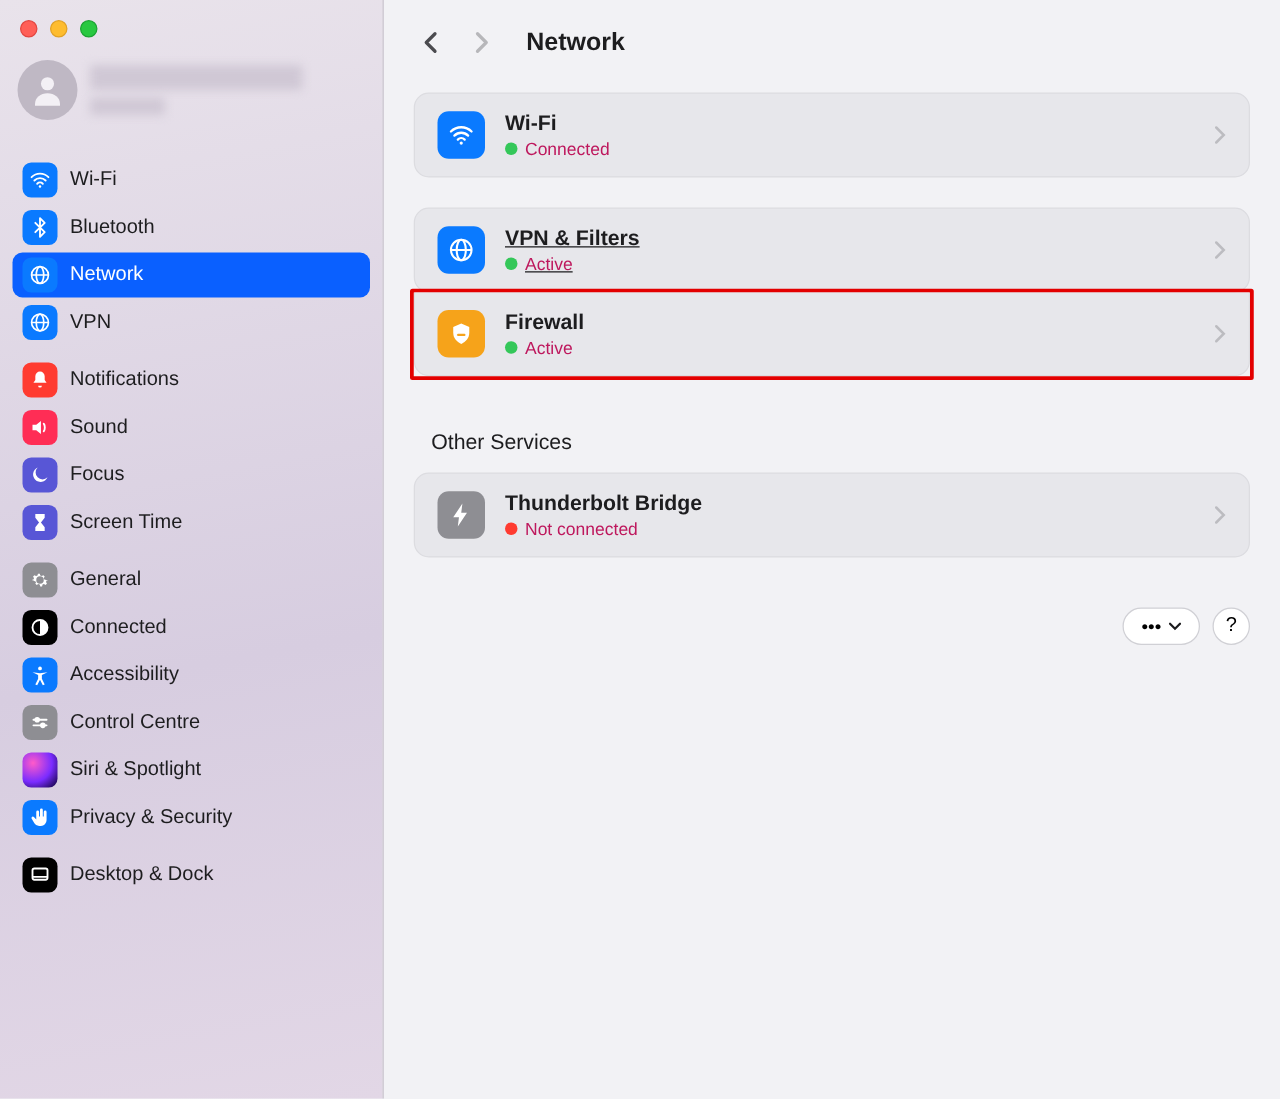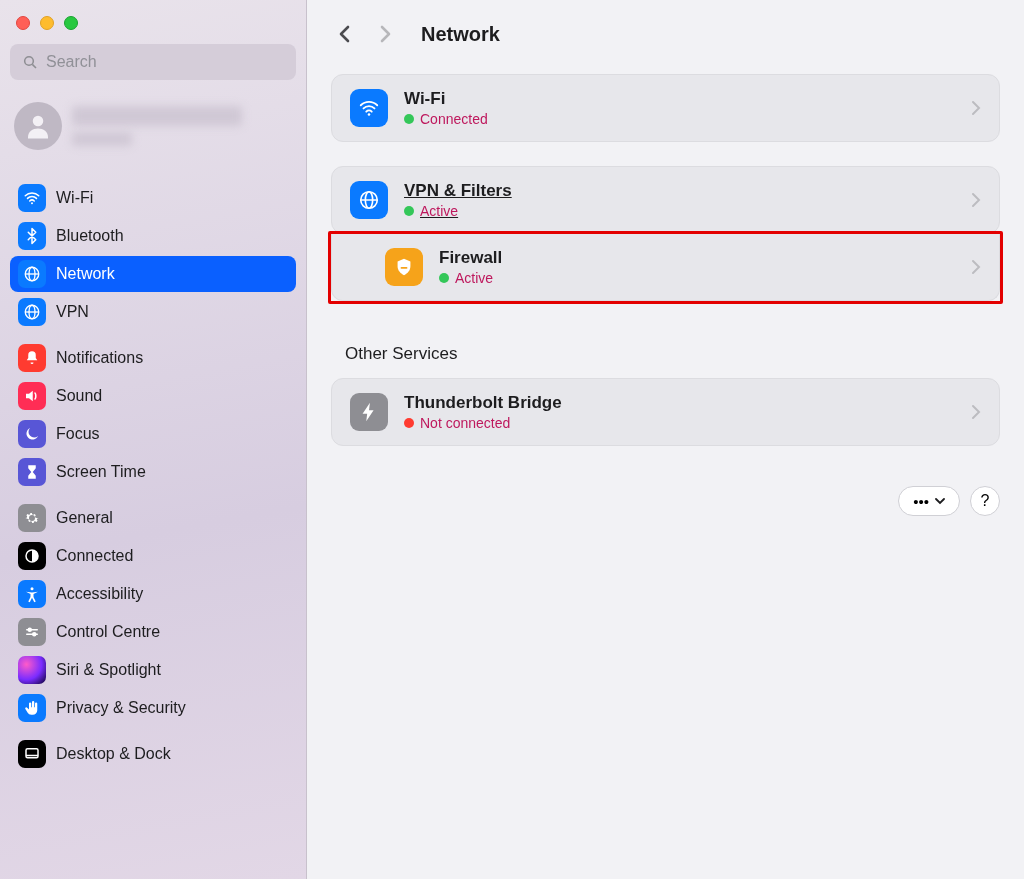--- a/index.html
+++ b/index.html
@@ -175,27 +175,20 @@
 <body>
 
 <aside class="sidebar">
 
   <div class="traffic-lights">
     <div class="tl red"></div>
     <div class="tl yellow"></div>
     <div class="tl green"></div>
   </div>
 
-  <div class="search-box">
-    <svg class="search-icon" viewBox="0 0 24 24" fill="none" stroke="#8e8e93" stroke-width="2.3">
-        <circle cx="10.5" cy="10.5" r="6.5"></circle>
-        <line x1="15.5" y1="15.5" x2="21" y2="21"></line>
-      </svg>
-    <input type="text" placeholder="Search" style="">
-  </div>
 
   <div class="user-row">
     <div class="avatar">
       <svg viewBox="0 0 24 24" fill="#f3f0f5">
           <circle cx="12" cy="8" r="4.2"></circle>
           <path d="M4 21c0-4.4 3.6-7 8-7s8 2.6 8 7v1H4v-1z"></path>
         </svg>
     </div>
     <div class="user-text">
       <div class="redact top"></div>
@@ -402,21 +395,21 @@
           <span>Active</span>
         </span>
       </div>
       <svg class="chev" viewBox="0 0 10 16" fill="none" stroke="#6e6e73" stroke-width="2" stroke-linecap="round">
           <polyline points="2,2 8,8 2,14"></polyline>
         </svg>
     </div>
   </div>
 
   <div class="highlight-box" style="margin-bottom:36px;">
-    <div class="row-group" style="border-top-left-radius:0;border-top-right-radius:0;border-top:none;padding-left:35px;">
+    <div class="row-group" style="border-top-left-radius:0;border-top-right-radius:0;border-top:none;">
       <div class="row">
         <span class="row-icon ri-orange">
           <svg viewBox="0 0 24 24" fill="#fff">
               <path d="M12 3l7 3v5c0 5-3 8-7 10-4-2-7-5-7-10V6l7-3z"></path>
               <path d="M9 12l-1 1 1 1h6l1-1-1-1H9z" fill="#f6a31a"></path>
             </svg>
         </span>
         <div class="row-text">
           <span class="row-title">Firewall</span>
           <span class="row-sub">

